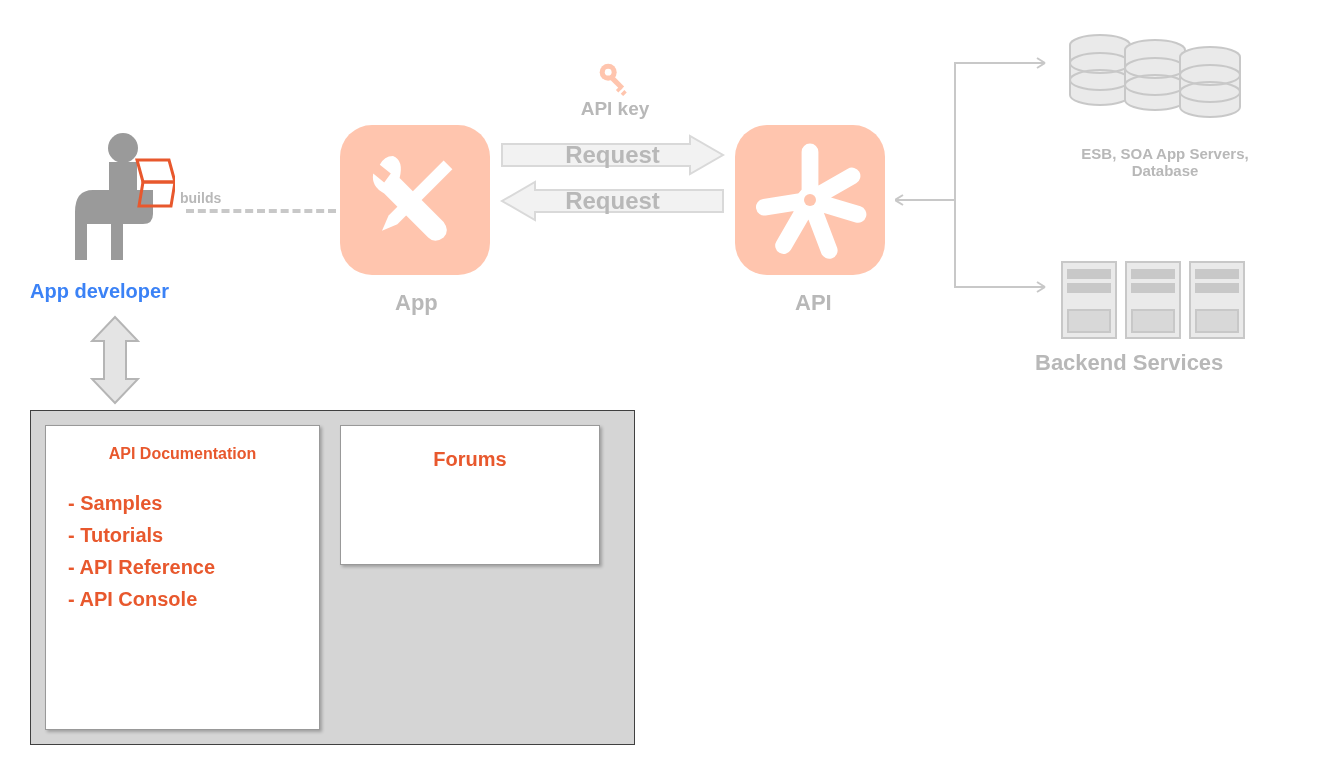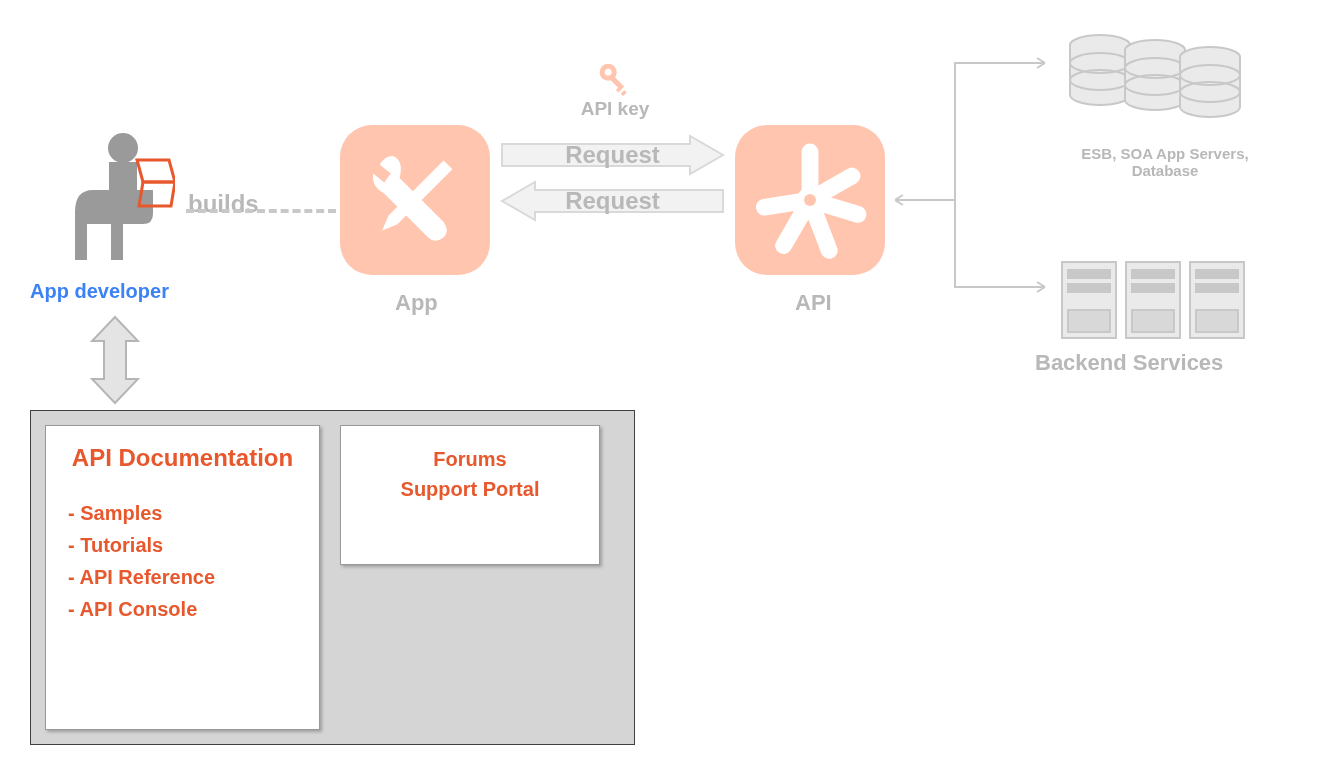--- a/index.html
+++ b/index.html
@@ -41,22 +41,22 @@
   .tile-label {
     position: absolute;
     font-size: 22px; font-weight: bold;
   }
   .app-label { left: 395px; top: 290px; }
   .api-label { left: 795px; top: 290px; }
 
   
   .builds-text {
     position: absolute;
-    left: 188px; top: 190px;
-    font-size: 24px; font-weight: bold;
+    left: 180px; top: 190px;
+    font-size: 14px; font-weight: bold;
   }
   .dashed {
     position: absolute;
     left: 186px; top: 209px;
     width: 150px;
     border-top: 4px dashed #c8c8c8;
   }
 
   
   .rr-stack {
@@ -116,21 +116,21 @@
     display: flex; gap: 20px; align-items: flex-start;
   }
   .portal-card {
     background: #fff;
     border: 1px solid #999;
     box-shadow: 2px 2px 3px rgba(0,0,0,.25);
     padding: 18px 22px;
   }
   .doc-card { width: 275px; height: 305px; }
   .comm-card { width: 260px; height: 140px; text-align: center; }
-  .doc-title { font-size: 24px; font-weight: bold; text-align: center; line-height: 1.2; }
+  .doc-title { font-size: 16px; font-weight: bold; text-align: center; line-height: 1.2; }
   .doc-list { margin-top: 24px; font-size: 20px; font-weight: bold; line-height: 1.6; }
   .comm-line { font-size: 20px; font-weight: bold; line-height: 1.5; }
 
   
   .v-arrow {
     position: absolute;
     left: 90px; top: 315px;
     width: 50px; height: 90px;
   }
 
@@ -290,15 +290,14 @@
     <div class="doc-title orange">API Documentation</div>
     <div class="doc-list orange">
       <div>- Samples</div>
       <div>- Tutorials</div>
       <div>- API Reference</div>
       <div>- API Console</div>
     </div>
   </div>
   <div class="portal-card comm-card">
     <div class="comm-line orange">Forums</div>
-    <div class="comm-line orange">Support Portal</div>
   </div>
 </div>
 
 </body></html>

